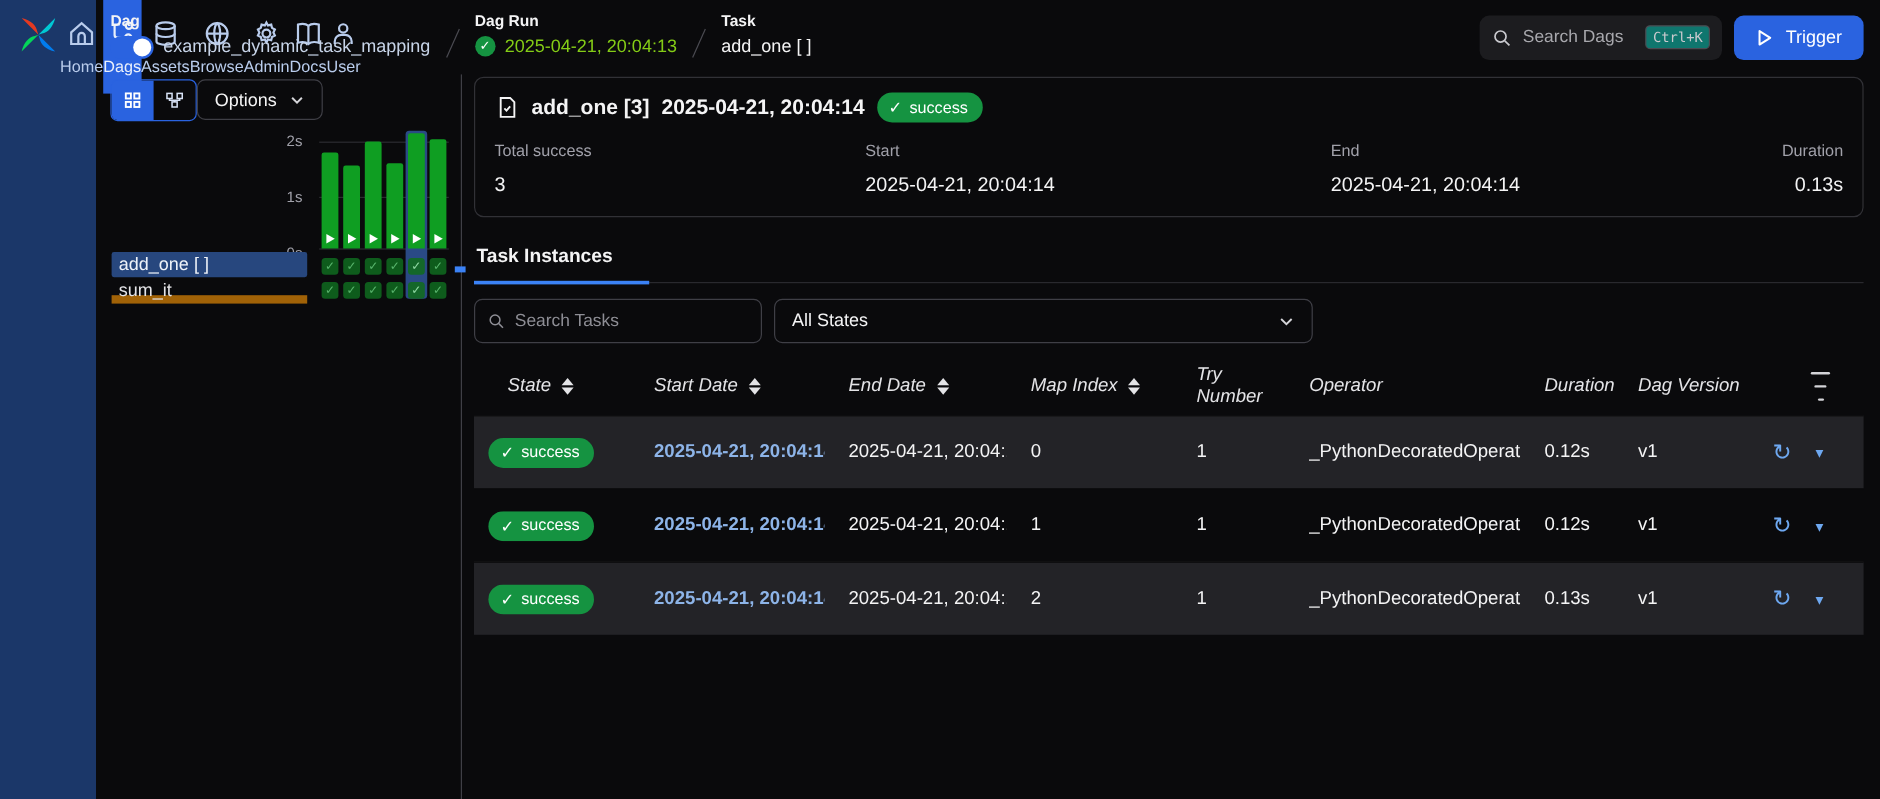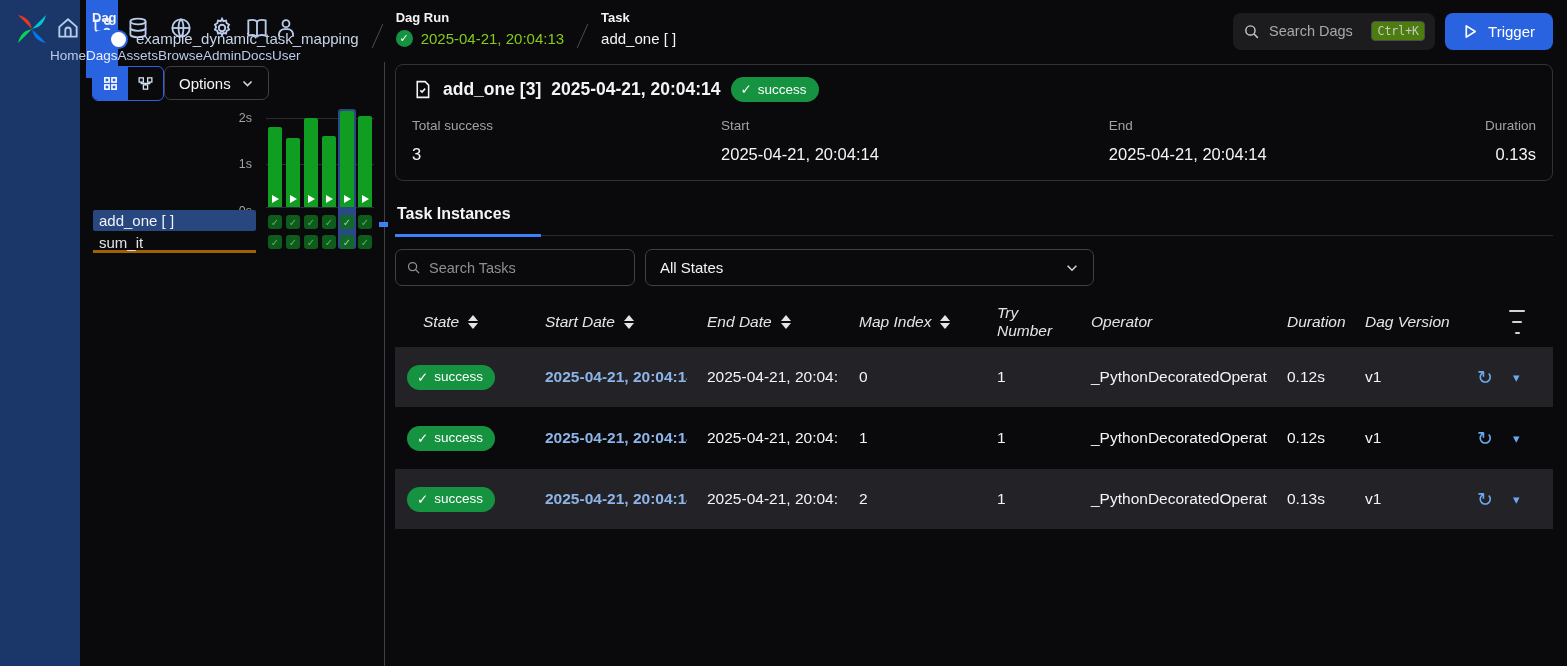--- a/index.html
+++ b/index.html
@@ -31,21 +31,21 @@
   .run-check { width:17px; height:17px; border-radius:50%; background:#159341; color:#fff; font-size:11px;
     display:flex; align-items:center; justify-content:center; }
   .run-date { font-size:15px; color:#84cc16; }
   .task-name { font-size:15px; color:#f4f4f5; }
   .slash { width:1px; height:26px; background:#4b4b52; transform:rotate(24deg); margin:10px 8px 0 8px; }
   .topbar-spacer { flex:1; }
   .search-dags { width:202px; height:37px; background:#1c1c1f; border-radius:8px; display:flex; align-items:center;
     gap:9px; padding:0 10px; cursor:text; }
   .search-dags .ph { color:#a8a8ad; font-size:14.5px; flex:1; }
   .kbd { font-family:"DejaVu Sans Mono", monospace; font-size:11.5px; color:#c9c9ce; border:1px solid #4b4b52;
-    border-radius:4px; padding:2px 5px; background:#4d7c0f; }
+    border-radius:4px; padding:2px 5px; background:#0f766e; }
   .trigger-btn { height:37px; background:#2a63e0; color:#fff; border:none; border-radius:8px; padding:0 18px;
     font-size:15px; display:flex; align-items:center; gap:10px; cursor:pointer; font-family:inherit; }
 
   .body { flex:1; display:flex; min-height:0; }
 
   
   .left-panel { width:305px; flex-shrink:0; border-right:1px solid #3f3f46; position:relative; padding:4px 0 0 12px; }
   .panel-toolbar { display:flex; align-items:flex-start; padding-right:12px; }
   .seg { display:flex; border:1px solid #2a63e0; border-radius:6px; overflow:hidden; }
   .seg-btn { width:35px; height:33px; display:flex; align-items:center; justify-content:center; cursor:pointer;
@@ -67,21 +67,21 @@
   .bar-slot { height:98px; width:14px; display:flex; align-items:flex-end; }
   .bar { width:14px; background:#0f9e22; border-radius:2px 2px 0 0; position:relative; cursor:pointer; }
   .bar .play { position:absolute; bottom:4px; left:4px; width:0; height:0;
     border-left:7px solid #fff; border-top:4.5px solid transparent; border-bottom:4.5px solid transparent; }
   .sq { width:14px; height:14px; border-radius:3px; background:#0e5c1c; margin-top:8px; cursor:pointer;
     display:flex; align-items:center; justify-content:center; font-size:10px; color:#57b36b; }
   .sq + .sq { margin-top:6px; }
   .col.selected .sq { background:#14672a; color:#8fd8a3; }
   .task-labels { position:absolute; left:1px; top:101px; width:163px; }
   .task-row { height:21px; line-height:21px; padding:0 6px; font-size:15px; color:#e4e4e7; cursor:pointer;
-    border-bottom:3px solid #a16207; margin-bottom:1px; white-space:nowrap; }
+    border-bottom:7px solid #a16207; margin-bottom:1px; white-space:nowrap; }
   .task-row.selected { background:#27477e; border-radius:2px; border-bottom:none; color:#eef2f8; }
   .sel-tick { position:absolute; right:-4px; top:160px; width:9px; height:5px; background:#3b82f6; }
 
   
   .main { flex:1; min-width:0; padding:2px 14px 0 10px; overflow:hidden; }
   .card { border:1px solid #313136; border-radius:8px; padding:12px 16px 16px; }
   .card-title-row { display:flex; align-items:center; gap:10px; }
   .doc-icon { color:#f4f4f5; display:flex; }
   .card-title { font-size:17.5px; font-weight:bold; color:#f4f4f5; }
   .card-date { font-size:17.5px; font-weight:bold; color:#f4f4f5; }

